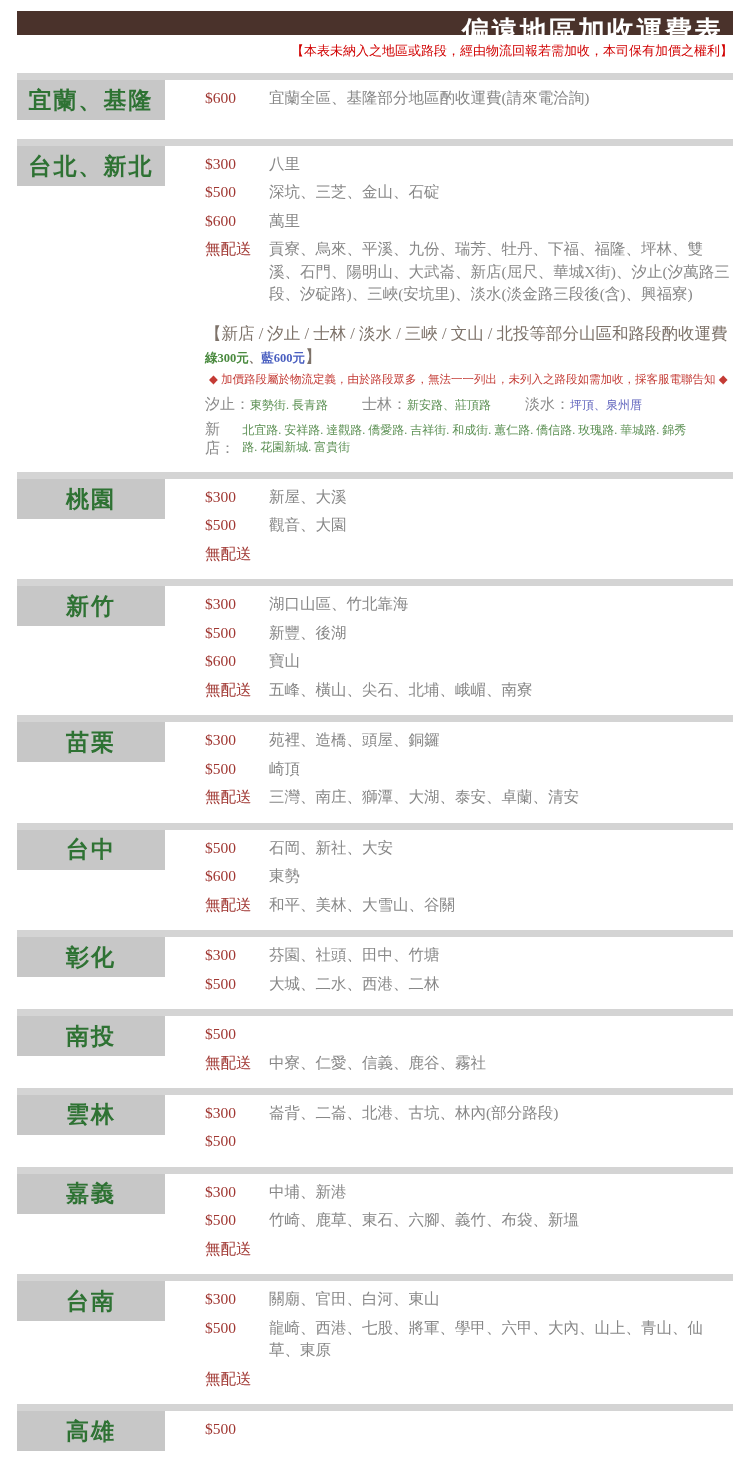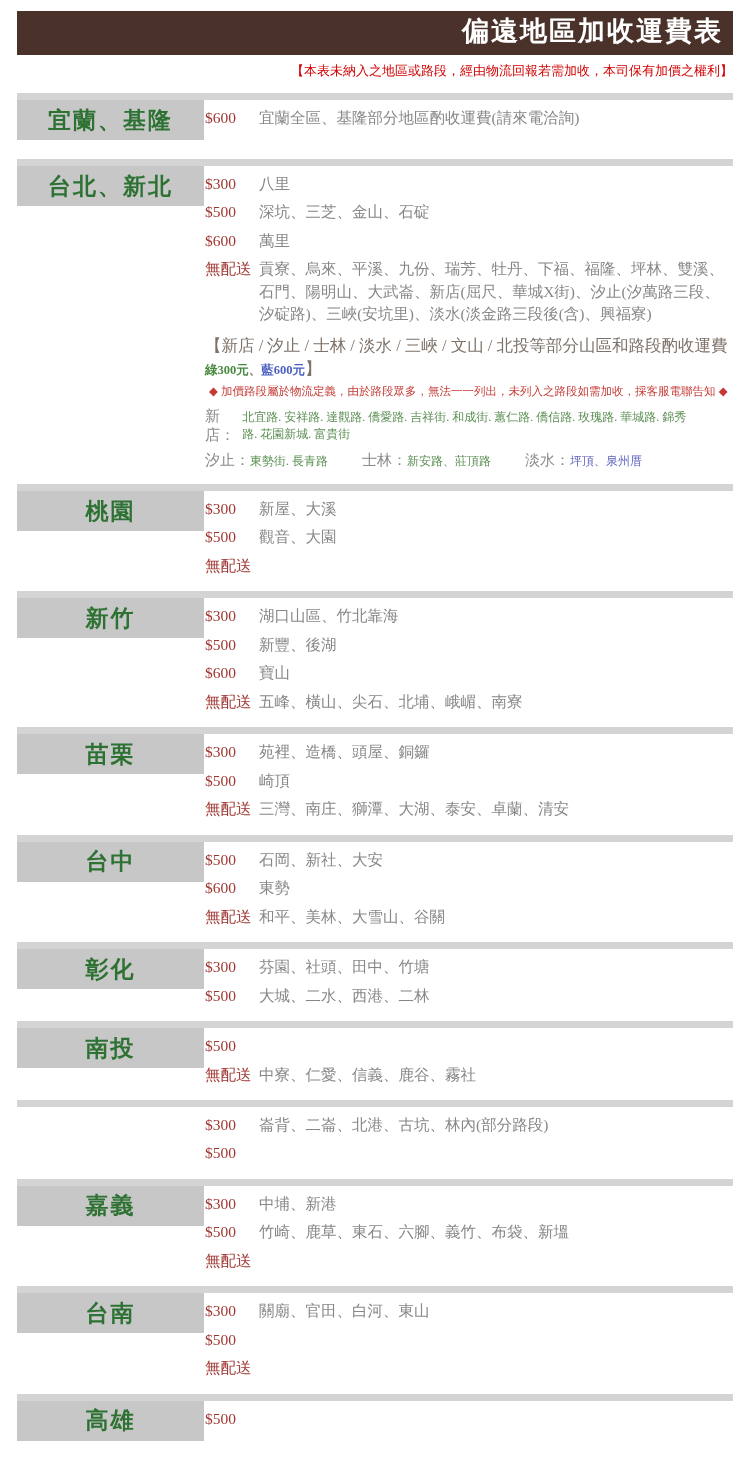--- a/index.html
+++ b/index.html
@@ -5,35 +5,35 @@
   :root{
     --header-bg:#4a322b; --notice-red:#d10000; --label-green:#2e7233;
     --price-red:#a03732; --box-gray:#c7c7c7; --strip-gray:#d4d4d4;
     --text-gray:#878787; --route-green:#5a8f52; --route-blue:#5f63bd;
     --special-brown:#7d7269; --warning-red:#c43b35; --footer-olive:#9a937f;
     --fee-green:#4a8a3f; --fee-blue:#4a5fc0;
   }
   html,body{margin:0;padding:0;background:#fff;}
   body{width:750px;font-family:"Liberation Serif","DejaVu Serif",serif;}
   .page{padding:11px 17px 18px 17px;}
-  .titlebar{background:var(--header-bg);height:44px;line-height:40px;color:#ffffff;
+  .titlebar{background:var(--header-bg);height:24px;line-height:40px;color:#ffffff;
     text-align:right;padding-right:10px;font-family:"Liberation Sans","DejaVu Sans",sans-serif;
     font-weight:bold;font-size:27px;letter-spacing:2px;}
   .notice{text-align:right;color:var(--notice-red);font-weight:normal;font-size:13px;
     margin:7px 0 13px 0;font-family:"Liberation Sans","DejaVu Sans",sans-serif;}
   .section{position:relative;margin-bottom:11px;}
   .strip{height:7px;background:var(--strip-gray);}
-  .region-label{position:absolute;left:0;top:7px;width:187px;height:40px;background:var(--box-gray);
+  .region-label{position:absolute;left:0;top:7px;width:148px;height:40px;background:var(--box-gray);
     color:var(--label-green);font-family:"Liberation Sans","DejaVu Sans",sans-serif;font-weight:bold;
     font-size:23px;display:flex;align-items:center;justify-content:center;letter-spacing:2px;white-space:nowrap;}
   .content{margin-left:188px;padding-top:4px;min-height:44px;}
   .row{display:flex;padding:3px 0;font-size:15.5px;line-height:1.45;}
   .price{flex:0 0 54px;color:var(--price-red);font-weight:normal;}
-  .areas{flex:1;color:var(--text-gray);}
-  .special{margin-top:3px;}
+  .areas{flex:1;color:var(--text-gray);margin-left:10px;}
+  .special{margin-top:11px;}
   .sp-heading{color:var(--special-brown);font-size:16.5px;padding:2px 0;line-height:1.4;}
   .sp-heading .sm{font-size:12.5px;font-weight:bold;}
   .sp-heading .sm.green{color:var(--fee-green);}
   .sp-heading .sm.blue{color:var(--fee-blue);}
   .sp-warning{color:var(--warning-red);font-size:11.5px;padding:2px 0 5px 4px;
     font-family:"Liberation Sans","DejaVu Sans",sans-serif;}
   .route-line{padding:3px 0;display:flex;flex-wrap:wrap;align-items:baseline;}
   .route-group{margin-right:34px;display:inline-flex;align-items:baseline;}
   .route-label{color:#8a8a8a;font-size:15px;}
   .route-roads{font-size:12px;}
@@ -78,38 +78,38 @@
           </div>
           <div class="row">
             <span class="price">無配送</span>
             <span class="areas">貢寮、烏來、平溪、九份、瑞芳、牡丹、下福、福隆、坪林、雙溪、石門、陽明山、大武崙、新店(屈尺、華城X街)、汐止(汐萬路三段、汐碇路)、三峽(安坑里)、淡水(淡金路三段後(含)、興福寮)</span>
           </div>
           <div class="special">
             <div class="sp-heading"><span>【新店 / 汐止 / 士林 / 淡水 / 三峽 / 文山 / 北投等部分山區和路段酌收運費 </span><span class="sm green">綠300元</span><span class="sm">、</span><span class="sm blue">藍600元</span><span>】</span></div>
             <div class="sp-warning">◆ 加價路段屬於物流定義，由於路段眾多，無法一一列出，未列入之路段如需加收，採客服電聯告知 ◆</div>
             <div class="route-line">
               <span class="route-group">
+                <span class="route-label">汐止：</span>
+                <span class="route-roads green">東勢街. 長青路</span>
+              </span>
+              <span class="route-group">
+                <span class="route-label">士林：</span>
+                <span class="route-roads green">新安路、莊頂路</span>
+              </span>
+              <span class="route-group">
+                <span class="route-label">淡水：</span>
+                <span class="route-roads blue">坪頂、泉州厝</span>
+              </span>
+            </div>
+            <div class="route-line">
+              <span class="route-group">
                 <span class="route-label">新店：</span>
                 <span class="route-roads green">北宜路. 安祥路. 達觀路. 僑愛路. 吉祥街. 和成街. 蕙仁路. 僑信路. 玫瑰路. 華城路. 錦秀路. 花園新城. 富貴街</span>
               </span>
             </div>
-            <div class="route-line">
-              <span class="route-group">
-                <span class="route-label">汐止：</span>
-                <span class="route-roads green">東勢街. 長青路</span>
-              </span>
-              <span class="route-group">
-                <span class="route-label">士林：</span>
-                <span class="route-roads green">新安路、莊頂路</span>
-              </span>
-              <span class="route-group">
-                <span class="route-label">淡水：</span>
-                <span class="route-roads blue">坪頂、泉州厝</span>
-              </span>
-            </div>
           </div>
         </div>
       </div>
       <div class="section">
         <div class="strip"></div>
         <div class="region-label">桃園</div>
         <div class="content">
           <div class="row">
             <span class="price">$300</span>
             <span class="areas">新屋、大溪</span>
@@ -203,20 +203,21 @@
             <span class="price">$500</span>
           </div>
           <div class="row">
             <span class="price">無配送</span>
             <span class="areas">中寮、仁愛、信義、鹿谷、霧社</span>
           </div>
         </div>
       </div>
       <div class="section">
         <div class="strip"></div>
+        <div class="region-label">雲林</div>
         <div class="content">
           <div class="row">
             <span class="price">$300</span>
             <span class="areas">崙背、二崙、北港、古坑、林內(部分路段)</span>
           </div>
           <div class="row">
             <span class="price">$500</span>
           </div>
         </div>
       </div>
@@ -240,20 +241,21 @@
       <div class="section">
         <div class="strip"></div>
         <div class="region-label">台南</div>
         <div class="content">
           <div class="row">
             <span class="price">$300</span>
             <span class="areas">關廟、官田、白河、東山</span>
           </div>
           <div class="row">
             <span class="price">$500</span>
+            <span class="areas">龍崎、西港、七股、將軍、學甲、六甲、大內、山上、青山、仙草、東原</span>
           </div>
           <div class="row">
             <span class="price">無配送</span>
           </div>
         </div>
       </div>
       <div class="section">
         <div class="strip"></div>
         <div class="region-label">高雄</div>
         <div class="content">

